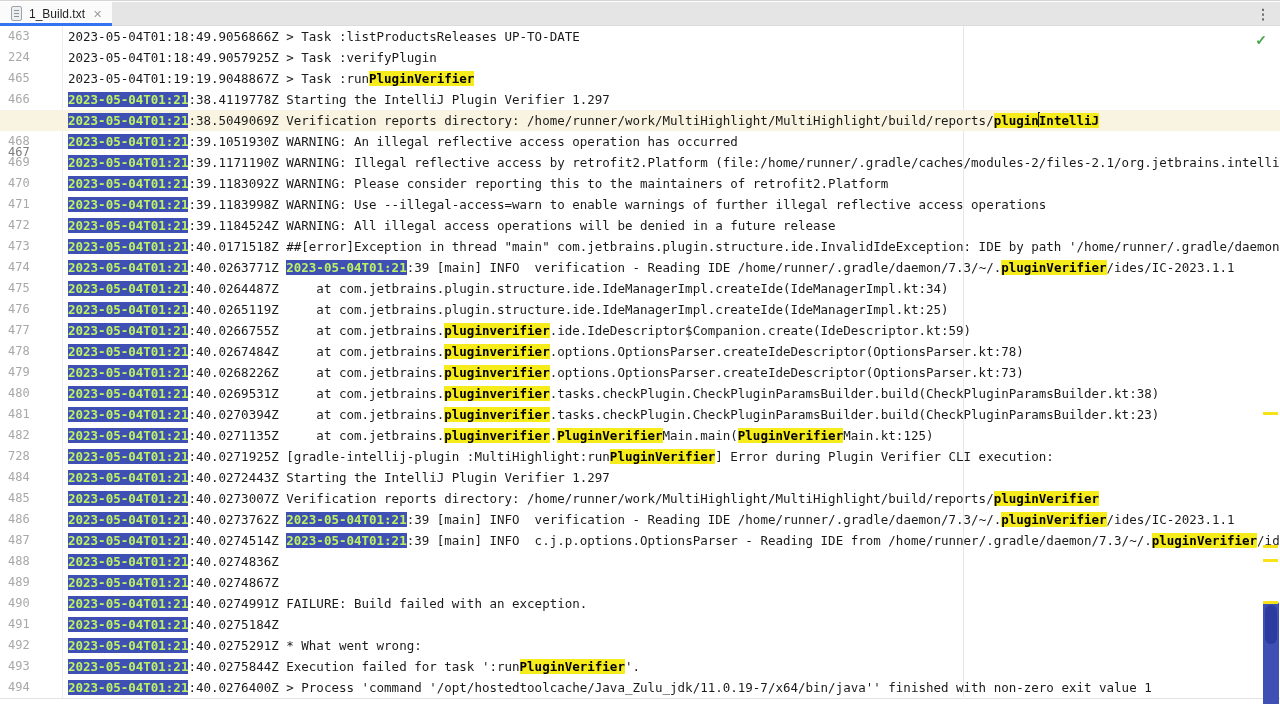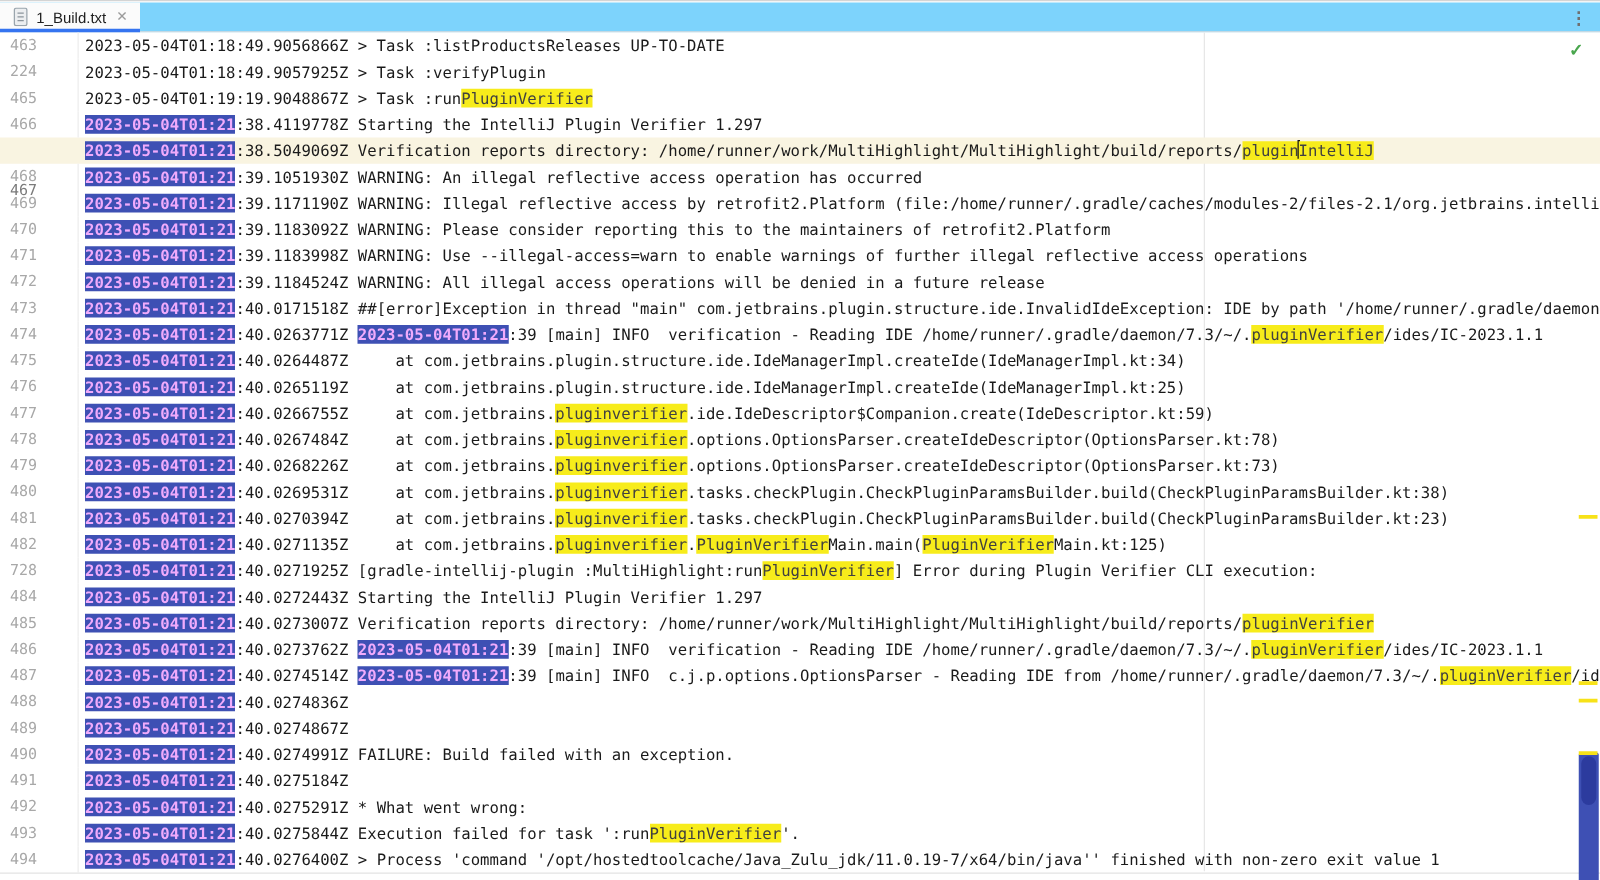--- a/index.html
+++ b/index.html
@@ -4,21 +4,21 @@
 <style>
   html,body{margin:0;padding:0;}
   body{
     width:1280px;height:704px;overflow:hidden;background:#ffffff;
     font-family:"Liberation Sans",sans-serif;position:relative;
     border-top:1px solid #d4d4d4;box-sizing:border-box;
   }
   
   .tabbar{
     position:absolute;left:0;top:1px;right:0;height:24px;
-    background:#7dd3fc;border-bottom:1px solid #dcdcdc;box-sizing:border-box;
+    background:#e5e5e5;border-bottom:1px solid #dcdcdc;box-sizing:border-box;
     display:flex;align-items:stretch;
   }
   .tab{
     position:relative;display:flex;align-items:center;gap:6px;
     padding:0 10px 0 10px;background:#fbfbfb;cursor:default;
   }
   .tab .underline{
     position:absolute;left:0;right:0;bottom:-1px;height:3px;background:#3574f0;
   }
   .tab-label{font-size:12px;color:#1f1f1f;line-height:24px;}
@@ -38,22 +38,22 @@
   .ln{
     flex:none;width:54px;padding-left:8px;border-right:1px solid #ededed;
     font:12px/21px "DejaVu Sans Mono",monospace;color:#a8a8a8;
   }
   .row.current .ln{color:#7b7b7b;margin-top:32px;}
   .code{
     flex:1 1 auto;padding-left:5px;white-space:pre;overflow:hidden;
     font:12.5px/21px "DejaVu Sans Mono",monospace;color:#1a1a1a;
     position:relative;z-index:1;
   }
-  .seg-b{background:#3e50b4;color:#f0abfc;font-weight:700;}
-  .seg-y{background:#f7ec1b;color:#404040;font-weight:400;}
+  .seg-b{background:#3e50b4;color:#bef264;font-weight:700;}
+  .seg-y{background:#f7ec1b;color:#000000;font-weight:700;}
   .caret{display:inline-block;width:2px;margin:0 -1px;height:15px;background:#141414;vertical-align:-2px;}
   .bottom-hairline{position:absolute;left:0;right:0;top:672px;height:1px;background:#e3e3e3;}
   
   .stripe{position:absolute;right:0;top:0;bottom:0;width:20px;z-index:3;}
   .mark-find{position:absolute;right:2px;width:15px;height:3px;background:#f7e218;}
   .mark-band{position:absolute;right:1px;width:16px;background:#3e50b4;border-radius:2px 2px 0 0;}
   .mark-thumb{position:absolute;right:3px;width:12px;background:#2c3b9e;border-radius:6px;}
 </style>
 </head>
 <body>

